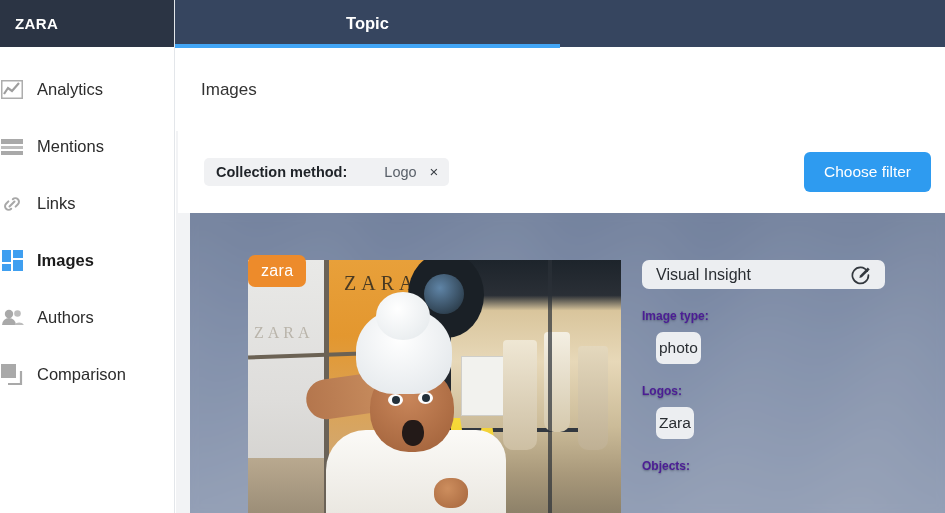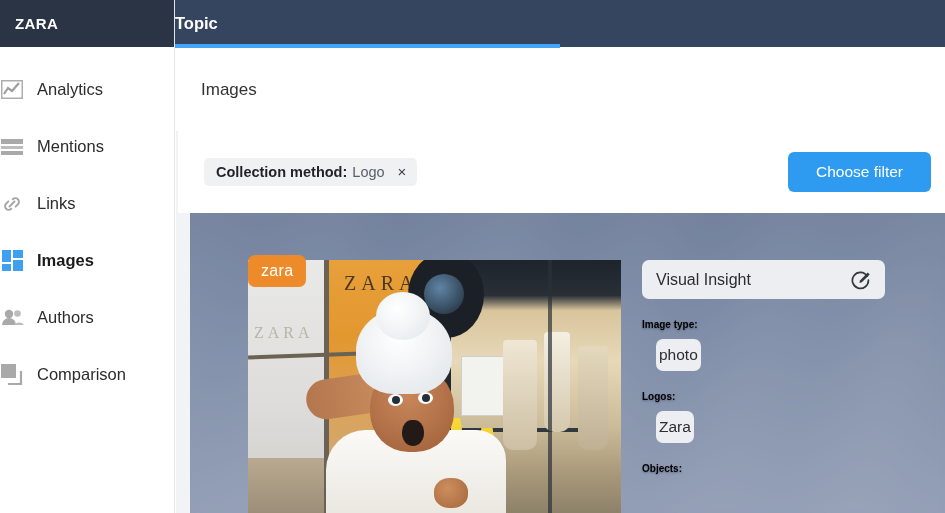--- a/index.html
+++ b/index.html
@@ -49,21 +49,21 @@
 
   
   .topbar {
     position: absolute; left: 175px; top: 0;
     width: 770px; height: 47px;
     background: #36455f;
   }
   .topbar-tab {
     position: absolute; left: 0; top: 0;
     width: 385px; height: 47px;
-    display: flex; align-items: center; 
+    display: flex; align-items: center; justify-content: center;
     cursor: pointer;
   }
   .topbar-tab .tab-text {
     color: #ffffff; font-size: 16.5px; font-weight: bold;
   }
   .tab-underline {
     position: absolute; left: 175px; top: 44px;
     width: 385px; height: 4px;
     background: #42a5f5;
   }
@@ -94,32 +94,32 @@
   .chip {
     display: inline-flex; align-items: flex-start;
     background: #f0f1f3;
     border-radius: 5px;
     padding: 6px 11px 6px 12px;
     font-size: 14.5px;
     color: #5a5f66;
     cursor: pointer;
   }
   .chip-key { font-weight: bold; color: #1f2328; margin-right: 5px; }
-  .chip-val { color: #585f68; }
+  .chip-val { color: #585f68; margin-left: 32px; }
   .chip-close {
     margin-left: 13px; color: #3a3f45; font-size: 15px; line-height: 1;
     cursor: pointer;
   }
   .choose-filter {
     margin-left: auto;
     background: #2e9bf0;
     color: #ffffff;
     border: none; border-radius: 6px;
     font-family: inherit; font-size: 15.5px;
-    padding: 11px 28px;
+    padding: 11px 20px;
     cursor: pointer;
     white-space: nowrap;
   }
 
   
   .viewer {
     position: absolute; left: 14px; top: 82px;
     width: 755px; height: 300px;
     overflow: hidden;
     background: #8b97ae;
@@ -261,32 +261,32 @@
     border-radius:7px;
     letter-spacing:.3px;
   }
 
   
   .insight {
     position: absolute; left: 452px; top: 47px;
     width: 250px;
   }
   .insight-head {
-    width: 243px; height: 39px;
+    width: 243px; height: 29px;
     background: #eceef1;
     border-radius: 7px;
     display: flex; align-items: center;
     padding: 0 14px;
     cursor: pointer;
   }
   .insight-title { font-size: 16px; color: #2a2e33; }
   .insight-edit { margin-left: auto; display: flex; }
   .insight-field { margin-top: 20px; }
   .insight-label {
-    font-size: 10px; color: #000000; font-weight: bold;
+    font-size: 12px; color: #4c1d95; font-weight: bold;
     text-shadow: 0 1px 2px rgba(40,48,66,.45);
     margin-bottom: 9px;
   }
   .tag {
     display: inline-block;
     background: #eceef1;
     color: #2a2e33;
     border-radius: 7px;
     font-size: 15.5px;
     padding: 7px 3px;

